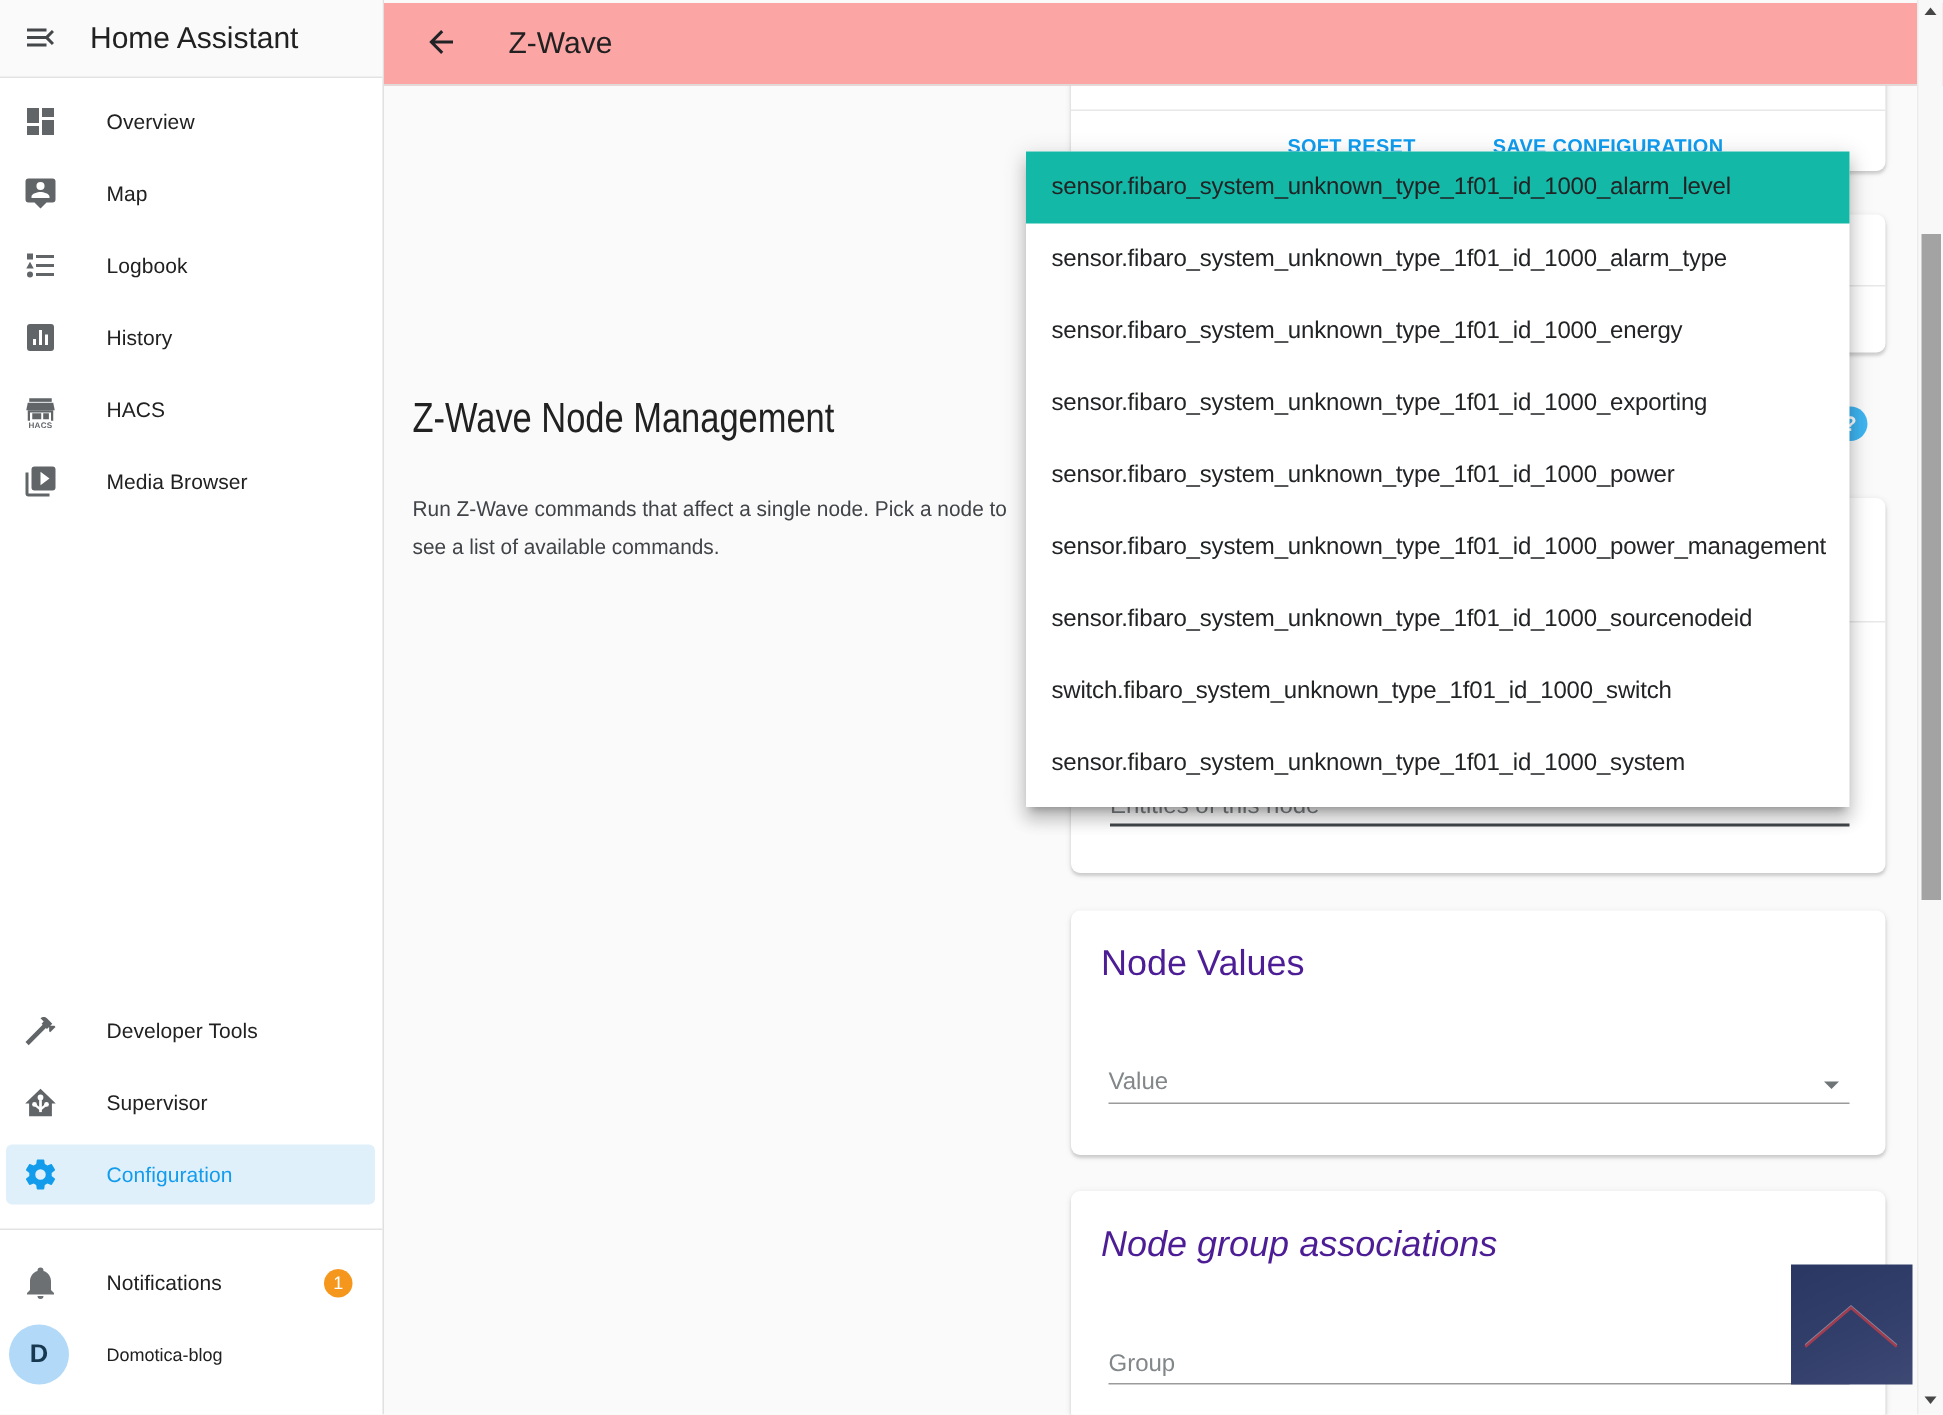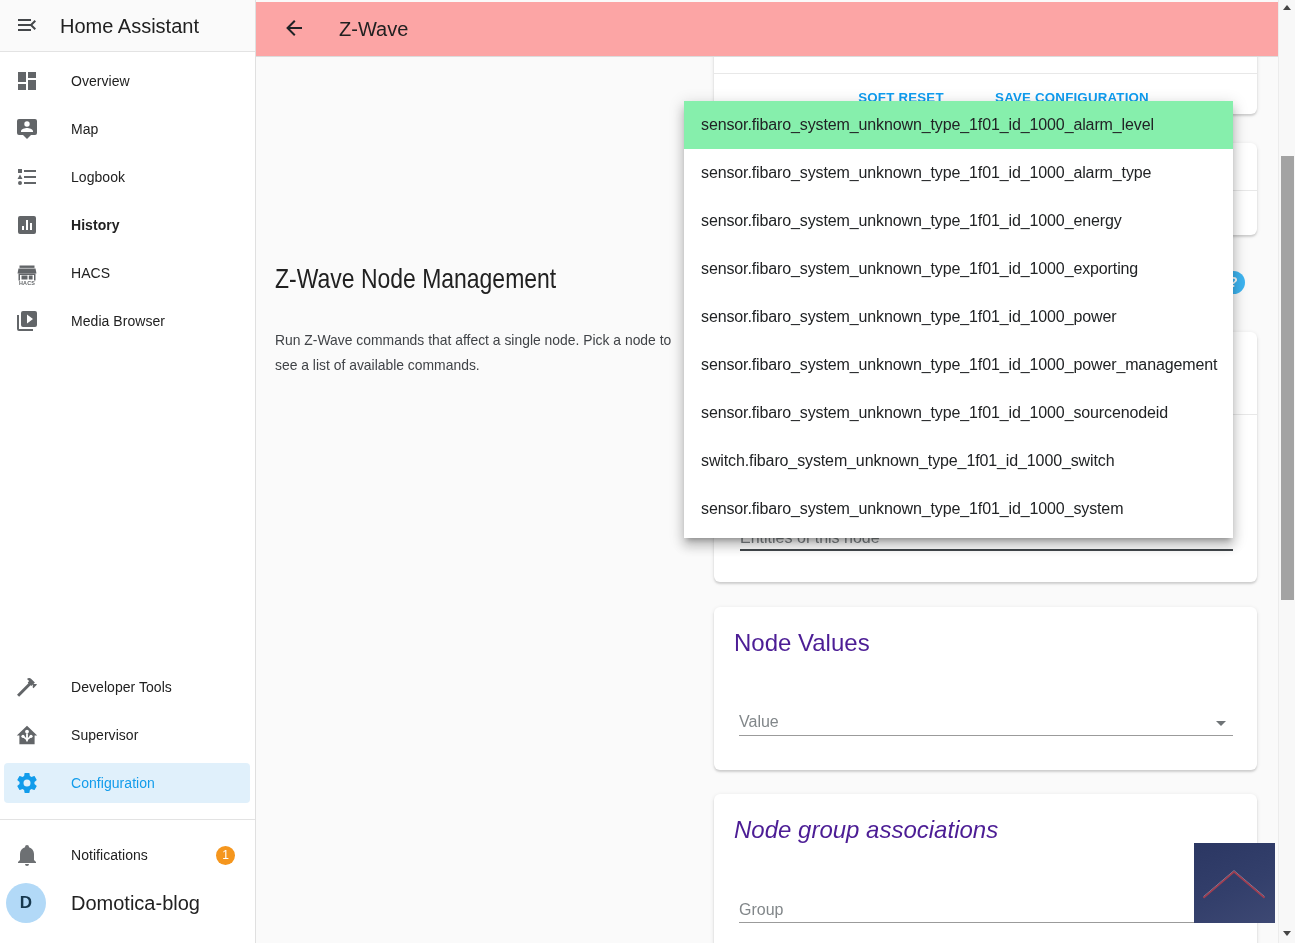--- a/index.html
+++ b/index.html
@@ -35,21 +35,21 @@
 .selline { position:absolute; left:739px; width:494px; height:1px; background:#9b9b9b; z-index:2; }
 .selarrow { position:absolute; width:0; height:0; border-left:5px solid transparent; border-right:5px solid transparent; border-top:5px solid #6f7477; z-index:2; }
 #entlabel { position:absolute; left:740px; top:529px; font-size:16px; color:#7d8285; z-index:2; }
 #entline { position:absolute; left:740px; top:549px; width:493px; height:2px; background:#42474b; z-index:2; }
 
 #logo { position:absolute; left:1194px; top:843px; width:81px; height:80px; background:linear-gradient(155deg,#2b3763 0%,#333f6b 55%,#3d4873 100%); z-index:3; }
 
 #dropdown { position:absolute; left:684px; top:100.5px; width:549px; height:437.5px; background:#fff; z-index:10;
   box-shadow:0 5px 5px -3px rgba(0,0,0,0.25), 0 8px 10px 1px rgba(0,0,0,0.16), 0 3px 14px 2px rgba(0,0,0,0.12); }
 .dditem { height:48px; line-height:48px; padding-left:17px; font-size:16px; letter-spacing:-0.12px; color:#212325; white-space:nowrap; overflow:hidden; }
-.dditem.sel { background:#86efac; }
+.dditem.sel { background:#14b8a6; }
 
 #sbar { position:absolute; left:1278px; top:0; width:17px; height:943px; background:#f8f8f8; border-left:1px solid #ececec; z-index:40; }
 #sbthumb { position:absolute; left:2px; top:156px; width:13px; height:444px; background:#a3a3a3; }
 .sarrow { position:absolute; left:4px; width:0; height:0; border-left:4.5px solid transparent; border-right:4.5px solid transparent; }
 #sup { top:5px; border-bottom:5px solid #464646; }
 #sdown { top:931px; border-top:5px solid #464646; }
 </style>
 </head>
 <body>
 <div id="app">
@@ -130,21 +130,21 @@
           <path class="ic" d="M5,9.5L7.5,14H2.5L5,9.5M3,4H7V8H3V4M5,20A2,2 0 0,0 7,18A2,2 0 0,0 5,16A2,2 0 0,0 3,18A2,2 0 0,0 5,20M9,5V7H21V5H9M9,19H21V17H9V19M9,13H21V11H9V13Z"></path>
         </svg>
       <span class="lbl">Logbook</span>
     </div>
     <div class="sbitem" style="top:105px;">
       <svg width="24" height="24" viewBox="0 0 24 24">
           <path class="ic" d="M20,2H4A2,2 0 0,0 2,4V16A2,2 0 0,0 4,18H8L12,22L16,18H20A2,2 0 0,0 22,16V4A2,2 0 0,0 20,2M12,4.3A2.7,2.7 0 0,1 14.7,7A2.7,2.7 0 0,1 12,9.7A2.7,2.7 0 0,1 9.3,7A2.7,2.7 0 0,1 12,4.3M18,15H6V14.1C6,12.1 10,11 12,11C14,11 18,12.1 18,14.1V15Z"></path>
         </svg>
       <span class="lbl">Map</span>
     </div>
-    <div class="sbitem" style="top:201px;font-weight:bold;">
+    <div class="sbitem" style="top:201px;">
       <svg width="24" height="24" viewBox="0 0 24 24">
           <path class="ic" d="M17,17H15V10H17V17M13,17H11V7H13V17M9,17H7V13H9V17M19,3H5A2,2 0 0,0 3,5V19A2,2 0 0,0 5,21H19A2,2 0 0,0 21,19V5A2,2 0 0,0 19,3Z"></path>
         </svg>
       <span class="lbl">History</span>
     </div>
     <div class="sbitem" style="top:249px;">
       <svg style="top:13px;" width="24" height="24" viewBox="0 0 24 24">
         <rect class="ic" x="4.5" y="3.5" width="15" height="2.4"></rect>
         <path class="ic" d="M3.5,6.5H20.5L21.5,11.5H2.5Z"></path>
         <path class="ic" d="M3.5,11.5H20.5V13H3.5Z M3.5,13V18.5H5V13H3.5M19,13V18.5H20.5V13H19M6.5,13.5V17.5H12.5V13.5H6.5M13.8,13.5V17.5H17.6V13.5Z"></path>
@@ -184,21 +184,21 @@
     </div>
     <div id="sbdivider"></div>
     <div class="sbitem" style="top:831px;">
       <svg width="24" height="24" viewBox="0 0 24 24">
           <path fill="#6d7073" d="M21,19V20H3V19L5,17V11C5,7.9 7.03,5.17 10,4.29C10,4.19 10,4.1 10,4A2,2 0 0,1 12,2A2,2 0 0,1 14,4C14,4.1 14,4.19 14,4.29C16.97,5.17 19,7.9 19,11V17L21,19M14,21A2,2 0 0,1 12,23A2,2 0 0,1 10,21"></path>
         </svg>
       <span class="lbl">Notifications</span>
     </div>
     <div id="badge">1</div>
     <div id="avatar">D</div>
-    <span class="lbl" style="position:absolute; left:71px; top:879px; height:48px; line-height:48px; font-size:20px; color:#212121;">Domotica-blog</span>
+    <span class="lbl" style="position:absolute; left:71px; top:879px; height:48px; line-height:48px; font-size:12px; color:#212121;">Domotica-blog</span>
   </div>
 
   <div id="sbar">
     <div id="sbthumb"></div>
     <div class="sarrow" id="sup"></div>
     <div class="sarrow" id="sdown"></div>
   </div>
 
 </div>
 

